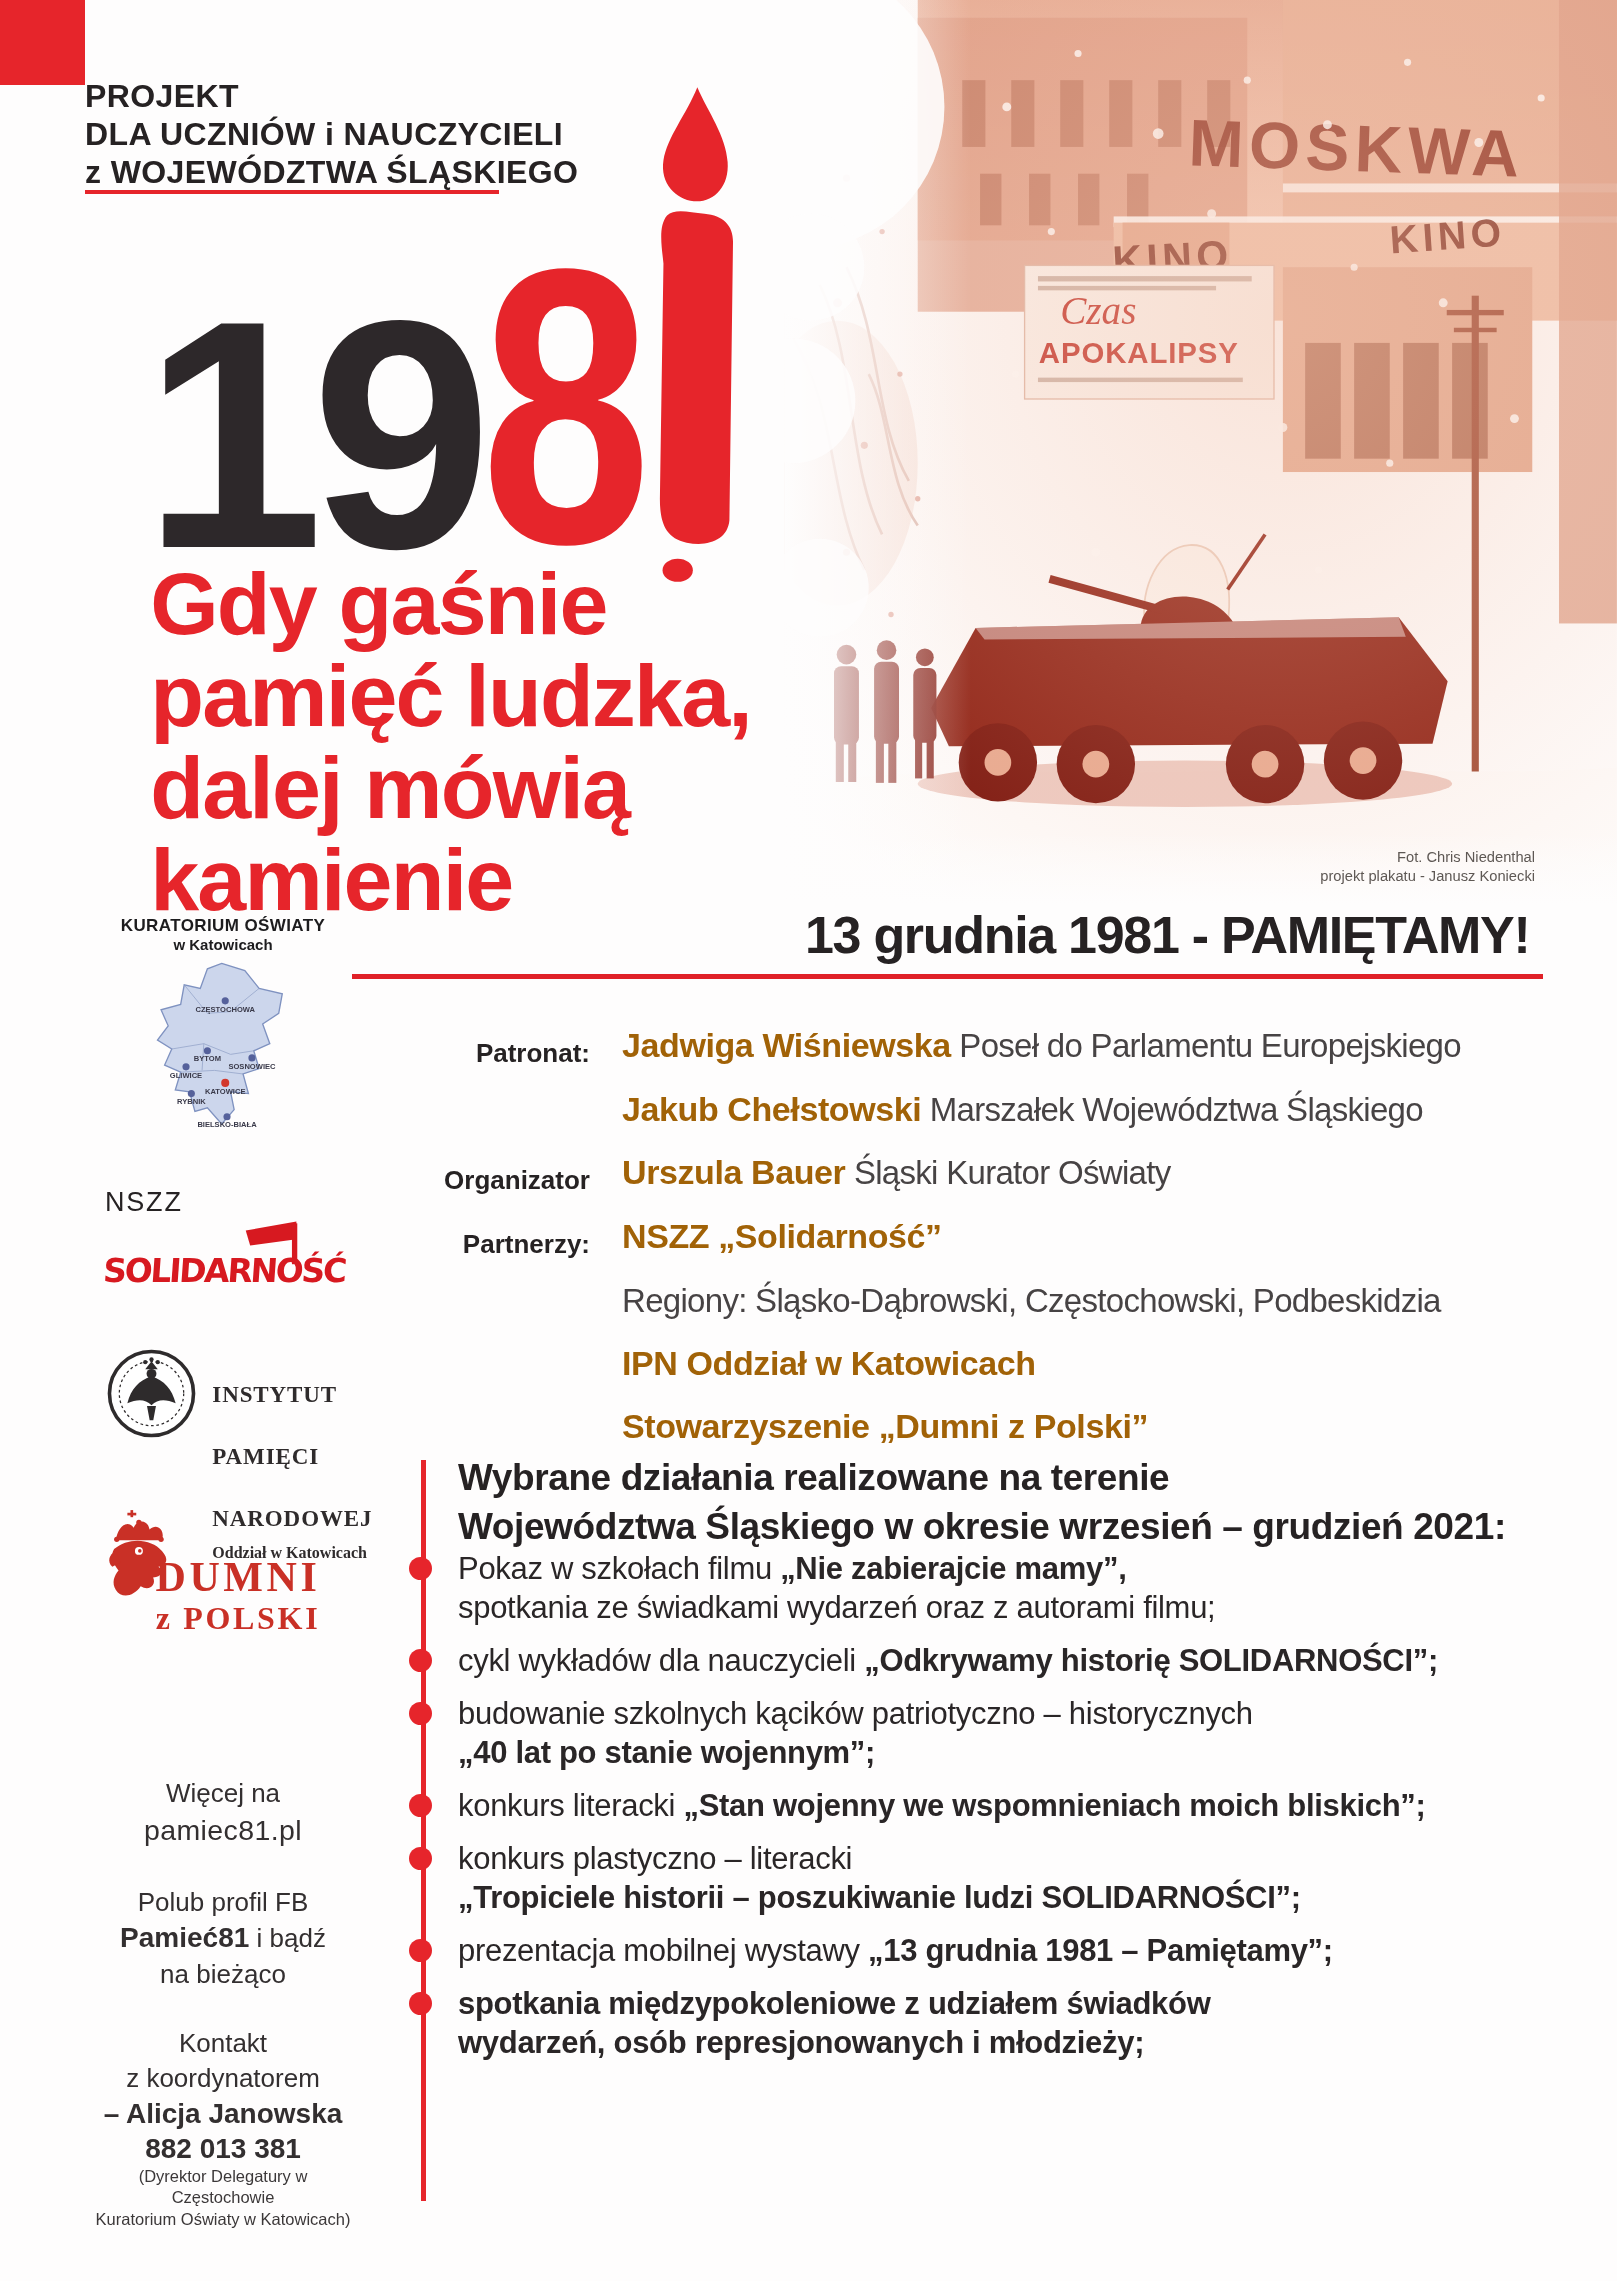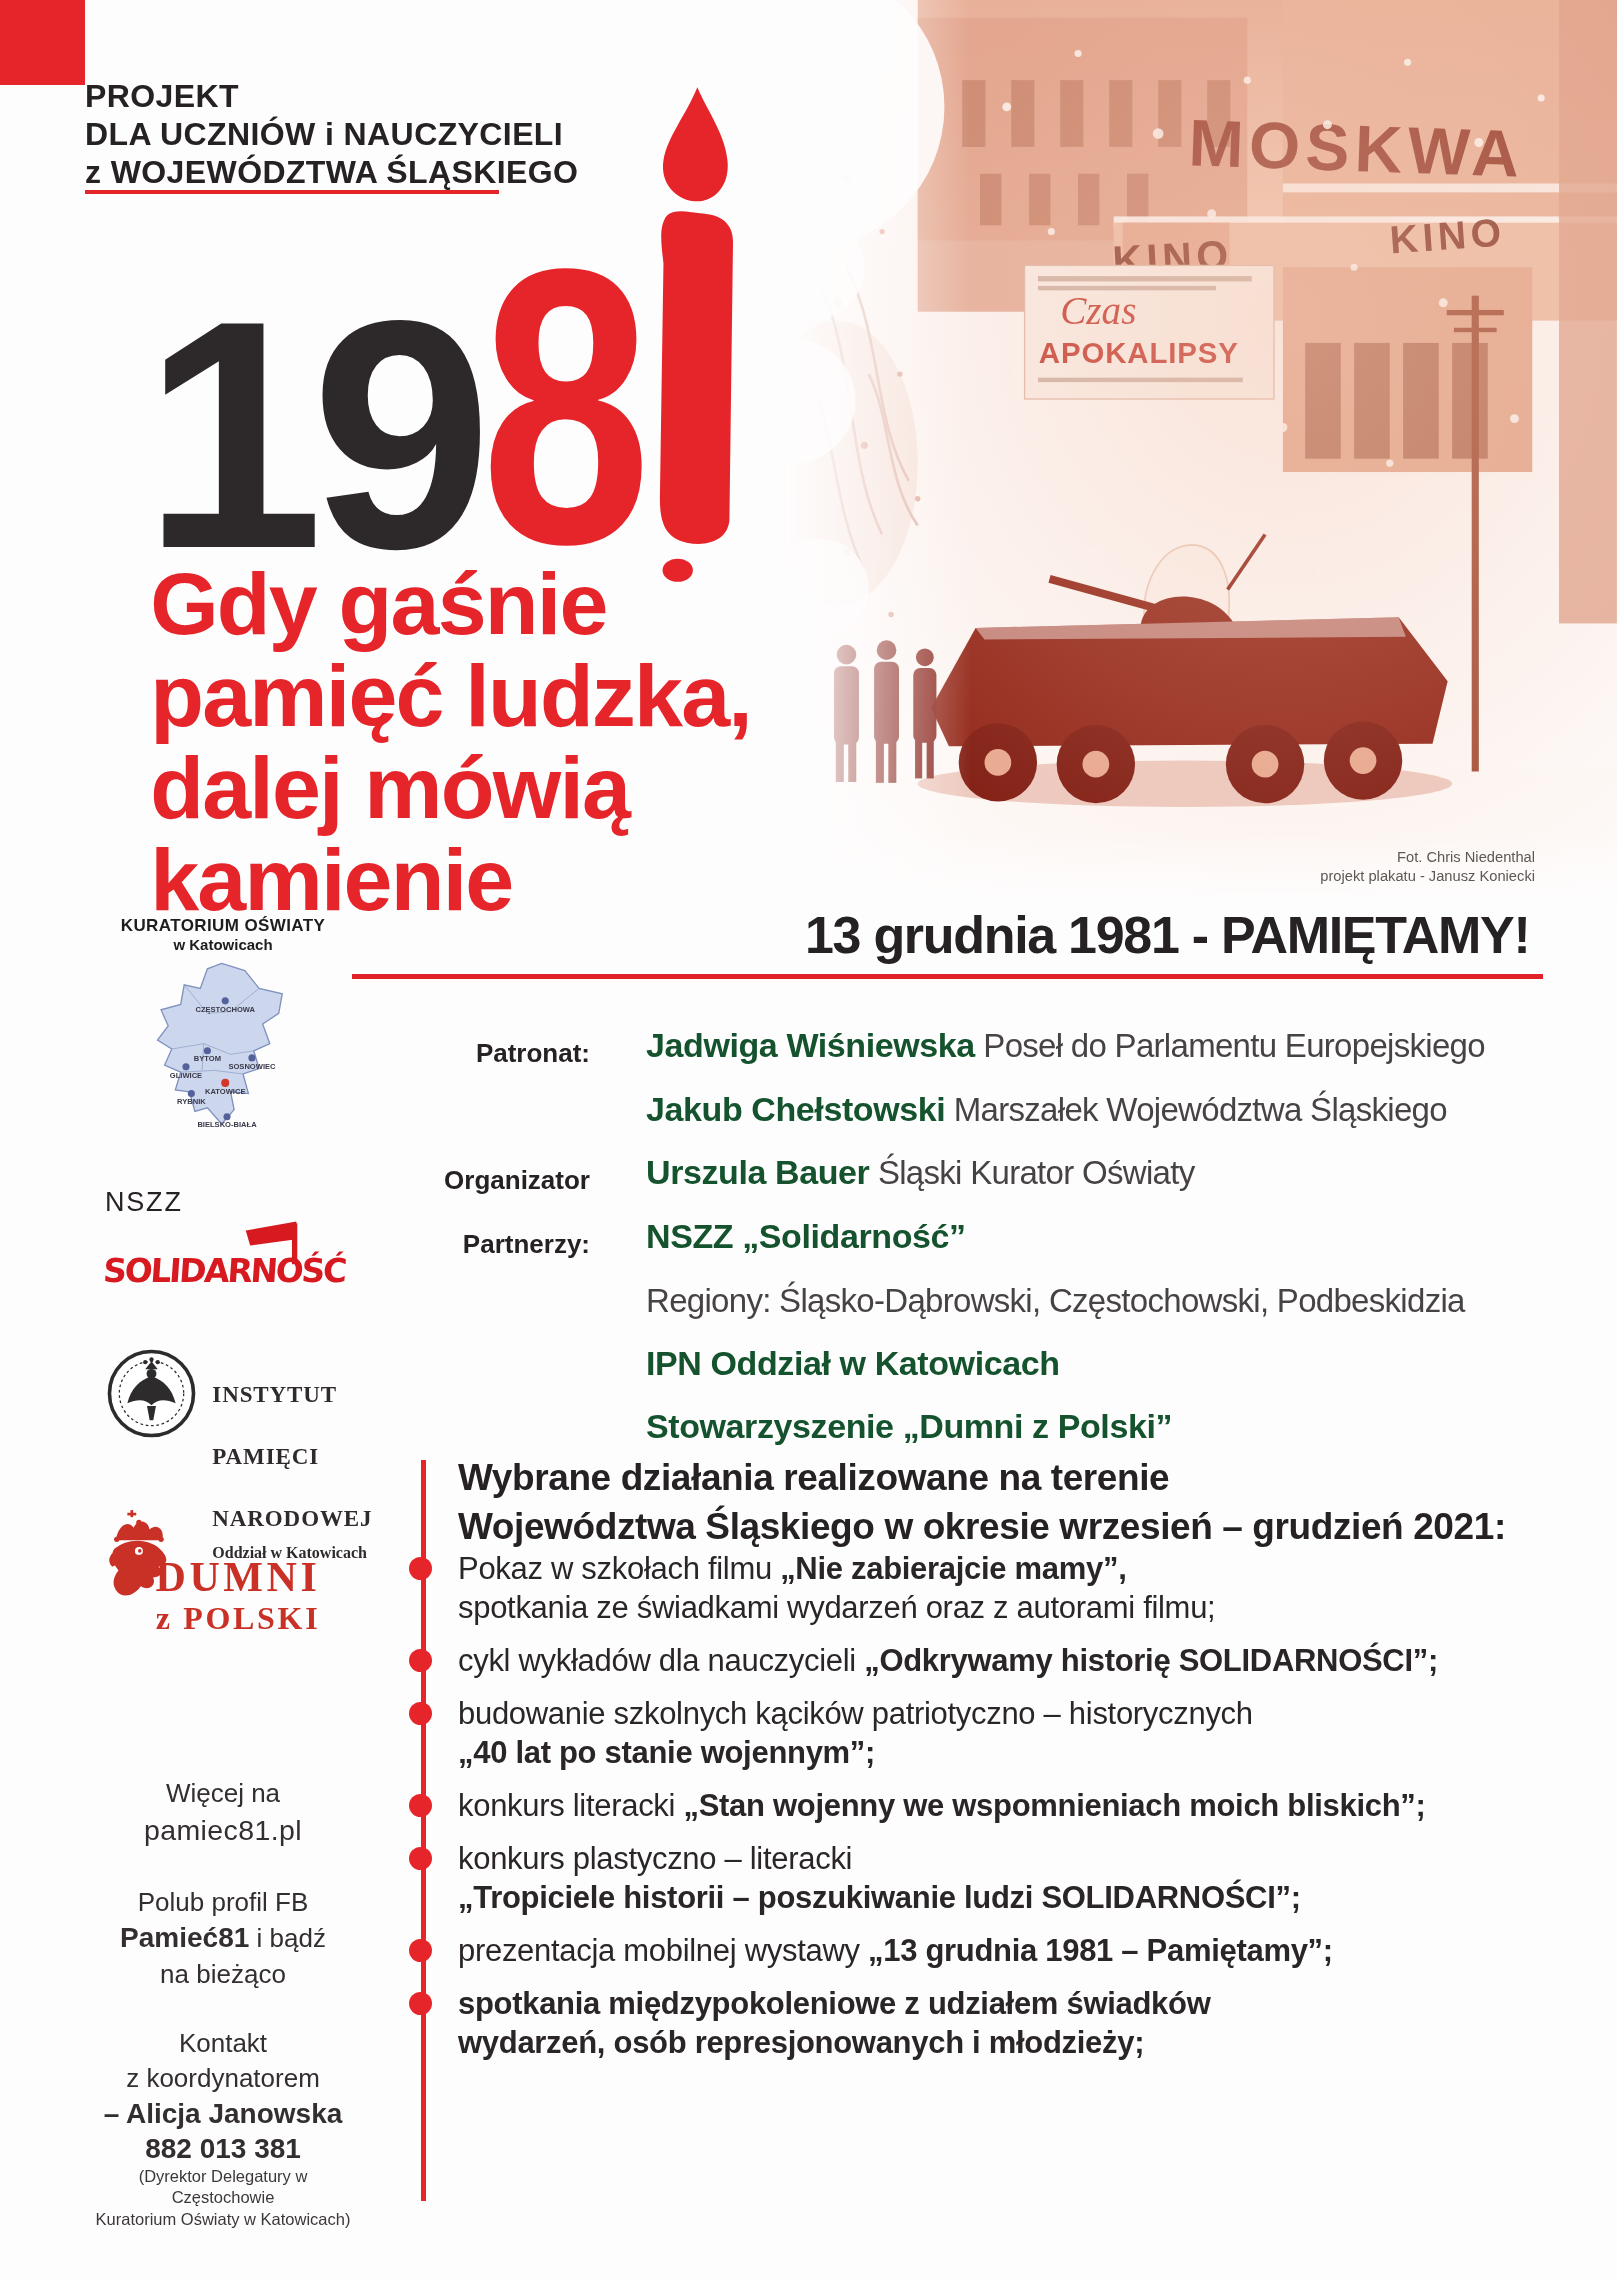--- a/index.html
+++ b/index.html
@@ -28,23 +28,23 @@
 
   .date-line{left:805px;top:905px;font-size:52px;font-weight:800;letter-spacing:-1.3px;color:#262223;}
   .main-rule{left:352px;top:974px;width:1191px;height:4.5px;background:#e02128;}
 
   
   .photo-wrap{left:784px;top:0;width:833px;height:904px;}
   .photo-credit{right:82px;top:848px;text-align:right;font-size:14.7px;line-height:18.7px;color:#5e5854;}
 
   
   .credits{left:383px;top:1025px;width:1223px;}
-  .credit-row{display:flex;align-items:flex-start;line-height:41px;margin-bottom:15px;gap:24px;}
+  .credit-row{display:flex;align-items:flex-start;line-height:41px;margin-bottom:15px;}
   .credit-label{width:207px;min-width:207px;padding-right:32px;text-align:right;font-size:26px;font-weight:800;color:#262223;padding-top:8px;}
-  .credit-name{color:#14532d;font-weight:800;font-size:34px;letter-spacing:-0.4px;text-align:right;}
+  .credit-name{color:#a16207;font-weight:800;font-size:34px;letter-spacing:-0.4px;text-align:right;}
   .credit-desc{color:#474344;font-weight:400;font-size:33px;letter-spacing:-0.7px;}
 
   
   .activities-heading{left:458px;top:1453px;font-size:37px;line-height:49px;font-weight:800;letter-spacing:-0.4px;color:#262223;white-space:pre-line;}
   .activities-line{left:421px;top:1460px;width:4.5px;height:741px;background:#e6252b;}
   .activities-list{left:458px;top:1549px;width:1159px;margin:0;padding:0;list-style:none;display:flex;flex-direction:column;gap:14px;}
   .activity-item{position:relative;font-size:31px;line-height:39px;letter-spacing:-0.3px;color:#2a2627;white-space:pre-line;}
   .activity-item::before{content:'';position:absolute;left:-49px;top:8px;width:23px;height:23px;border-radius:50%;background:#e6252b;}
   .seg{font-weight:400;}
   .seg.bold{font-weight:800;}

